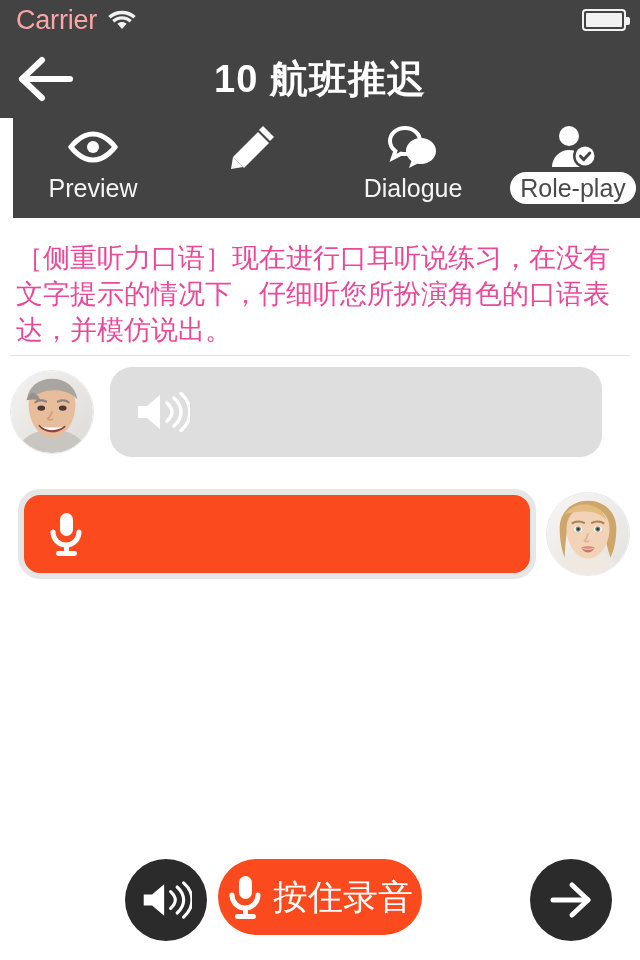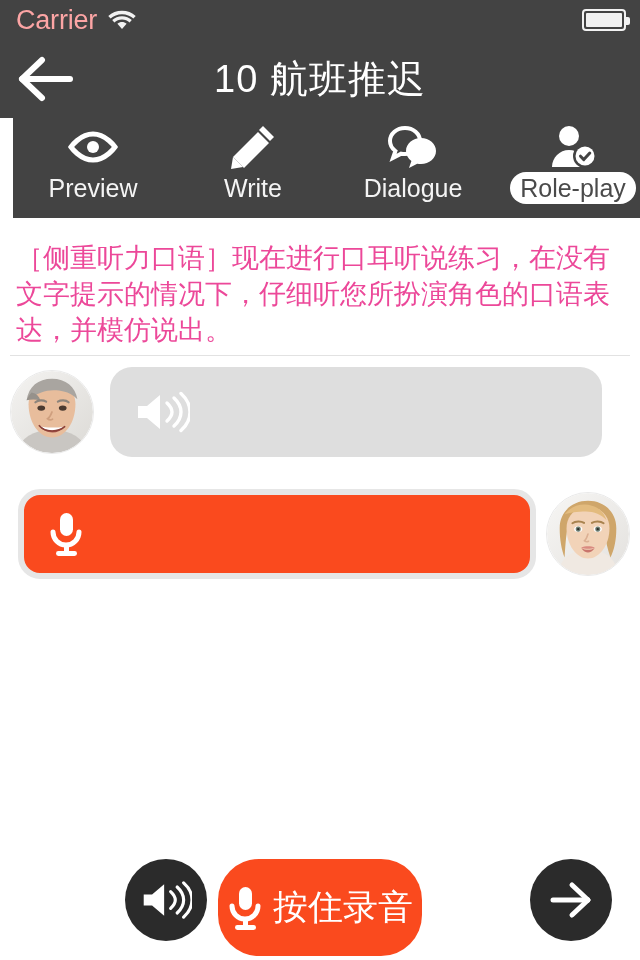--- a/index.html
+++ b/index.html
@@ -54,21 +54,21 @@
     display: flex; align-items: center;
   }
   .back-btn {
     position: absolute; left: 14px; top: 10px;
     width: 64px; height: 58px;
     display: flex; align-items: center; justify-content: center;
     cursor: pointer;
   }
   .nav-title {
     width: 640px; text-align: center;
-    color: #ffffff; font-size: 38px; font-weight: 400;
+    color: #ffffff; font-size: 38px; font-weight: 700;
     letter-spacing: 1px;
   }
 
   
   .toolbar {
     position: absolute; top: 118px; left: 13px;
     width: 640px; height: 100px;
     background: #434343;
     display: flex; align-items: flex-start;
   }
@@ -149,21 +149,21 @@
     width: 82px; height: 82px; border-radius: 50%;
     background: #2b2b2b;
     display: flex; align-items: center; justify-content: center;
     cursor: pointer;
   }
   .circle-btn.play { left: 125px; top: 19px; }
   .circle-btn.next { right: 28px; top: 19px; }
 
   .record-btn {
     position: absolute; left: 218px; top: 19px;
-    width: 204px; height: 97px; border-radius: 41px;
+    width: 204px; height: 76px; border-radius: 41px;
     background: #fa4a1e;
     display: flex; align-items: center; justify-content: center;
     gap: 10px; cursor: pointer;
   }
   .record-label {
     color: #ffffff; font-size: 35px; letter-spacing: 0px;
     font-family: "DejaVu Sans", "Liberation Sans", sans-serif;
   }
   svg { display: block; }
 </style>
@@ -215,21 +215,20 @@
 
 
     <div class="tb-item">
       <span class="tb-ico">
         <svg width="46" height="46" viewBox="0 0 46 46">
           <path d="M33 2l11 11-4 4-11-11z" fill="#ffffff"></path>
           <path d="M28 8l11 11L14 44l-11-11z" fill="#ffffff"></path>
           <path d="M3 33L1 45l12-2z" fill="#ffffff"></path>
         </svg>
       </span>
-      <span class="tb-label">Write</span>
     </div>
 
     <div class="tb-item">
       <span class="tb-ico">
         <svg width="52" height="44" viewBox="0 0 52 44">
           <path d="M18 3C9.7 3 3 8.8 3 16c0 4 2.1 7.6 5.4 10L6 33l8.2-4.3c1.2.2 2.5.3 3.8.3 8.3 0 15-5.8 15-13S26.3 3 18 3z" fill="none" stroke="#ffffff" stroke-width="4"></path>
           <path d="M34 13c-8.3 0-15 5.8-15 13 0 4 2.1 7.6 5.4 10L22 43l8.2-4.3c1.2.2 2.5.3 3.8.3 8.3 0 15-5.8 15-13s-6.7-13-15-13z" fill="#ffffff"></path>
         </svg>
       </span>
       <span class="tb-label">Dialogue</span>

